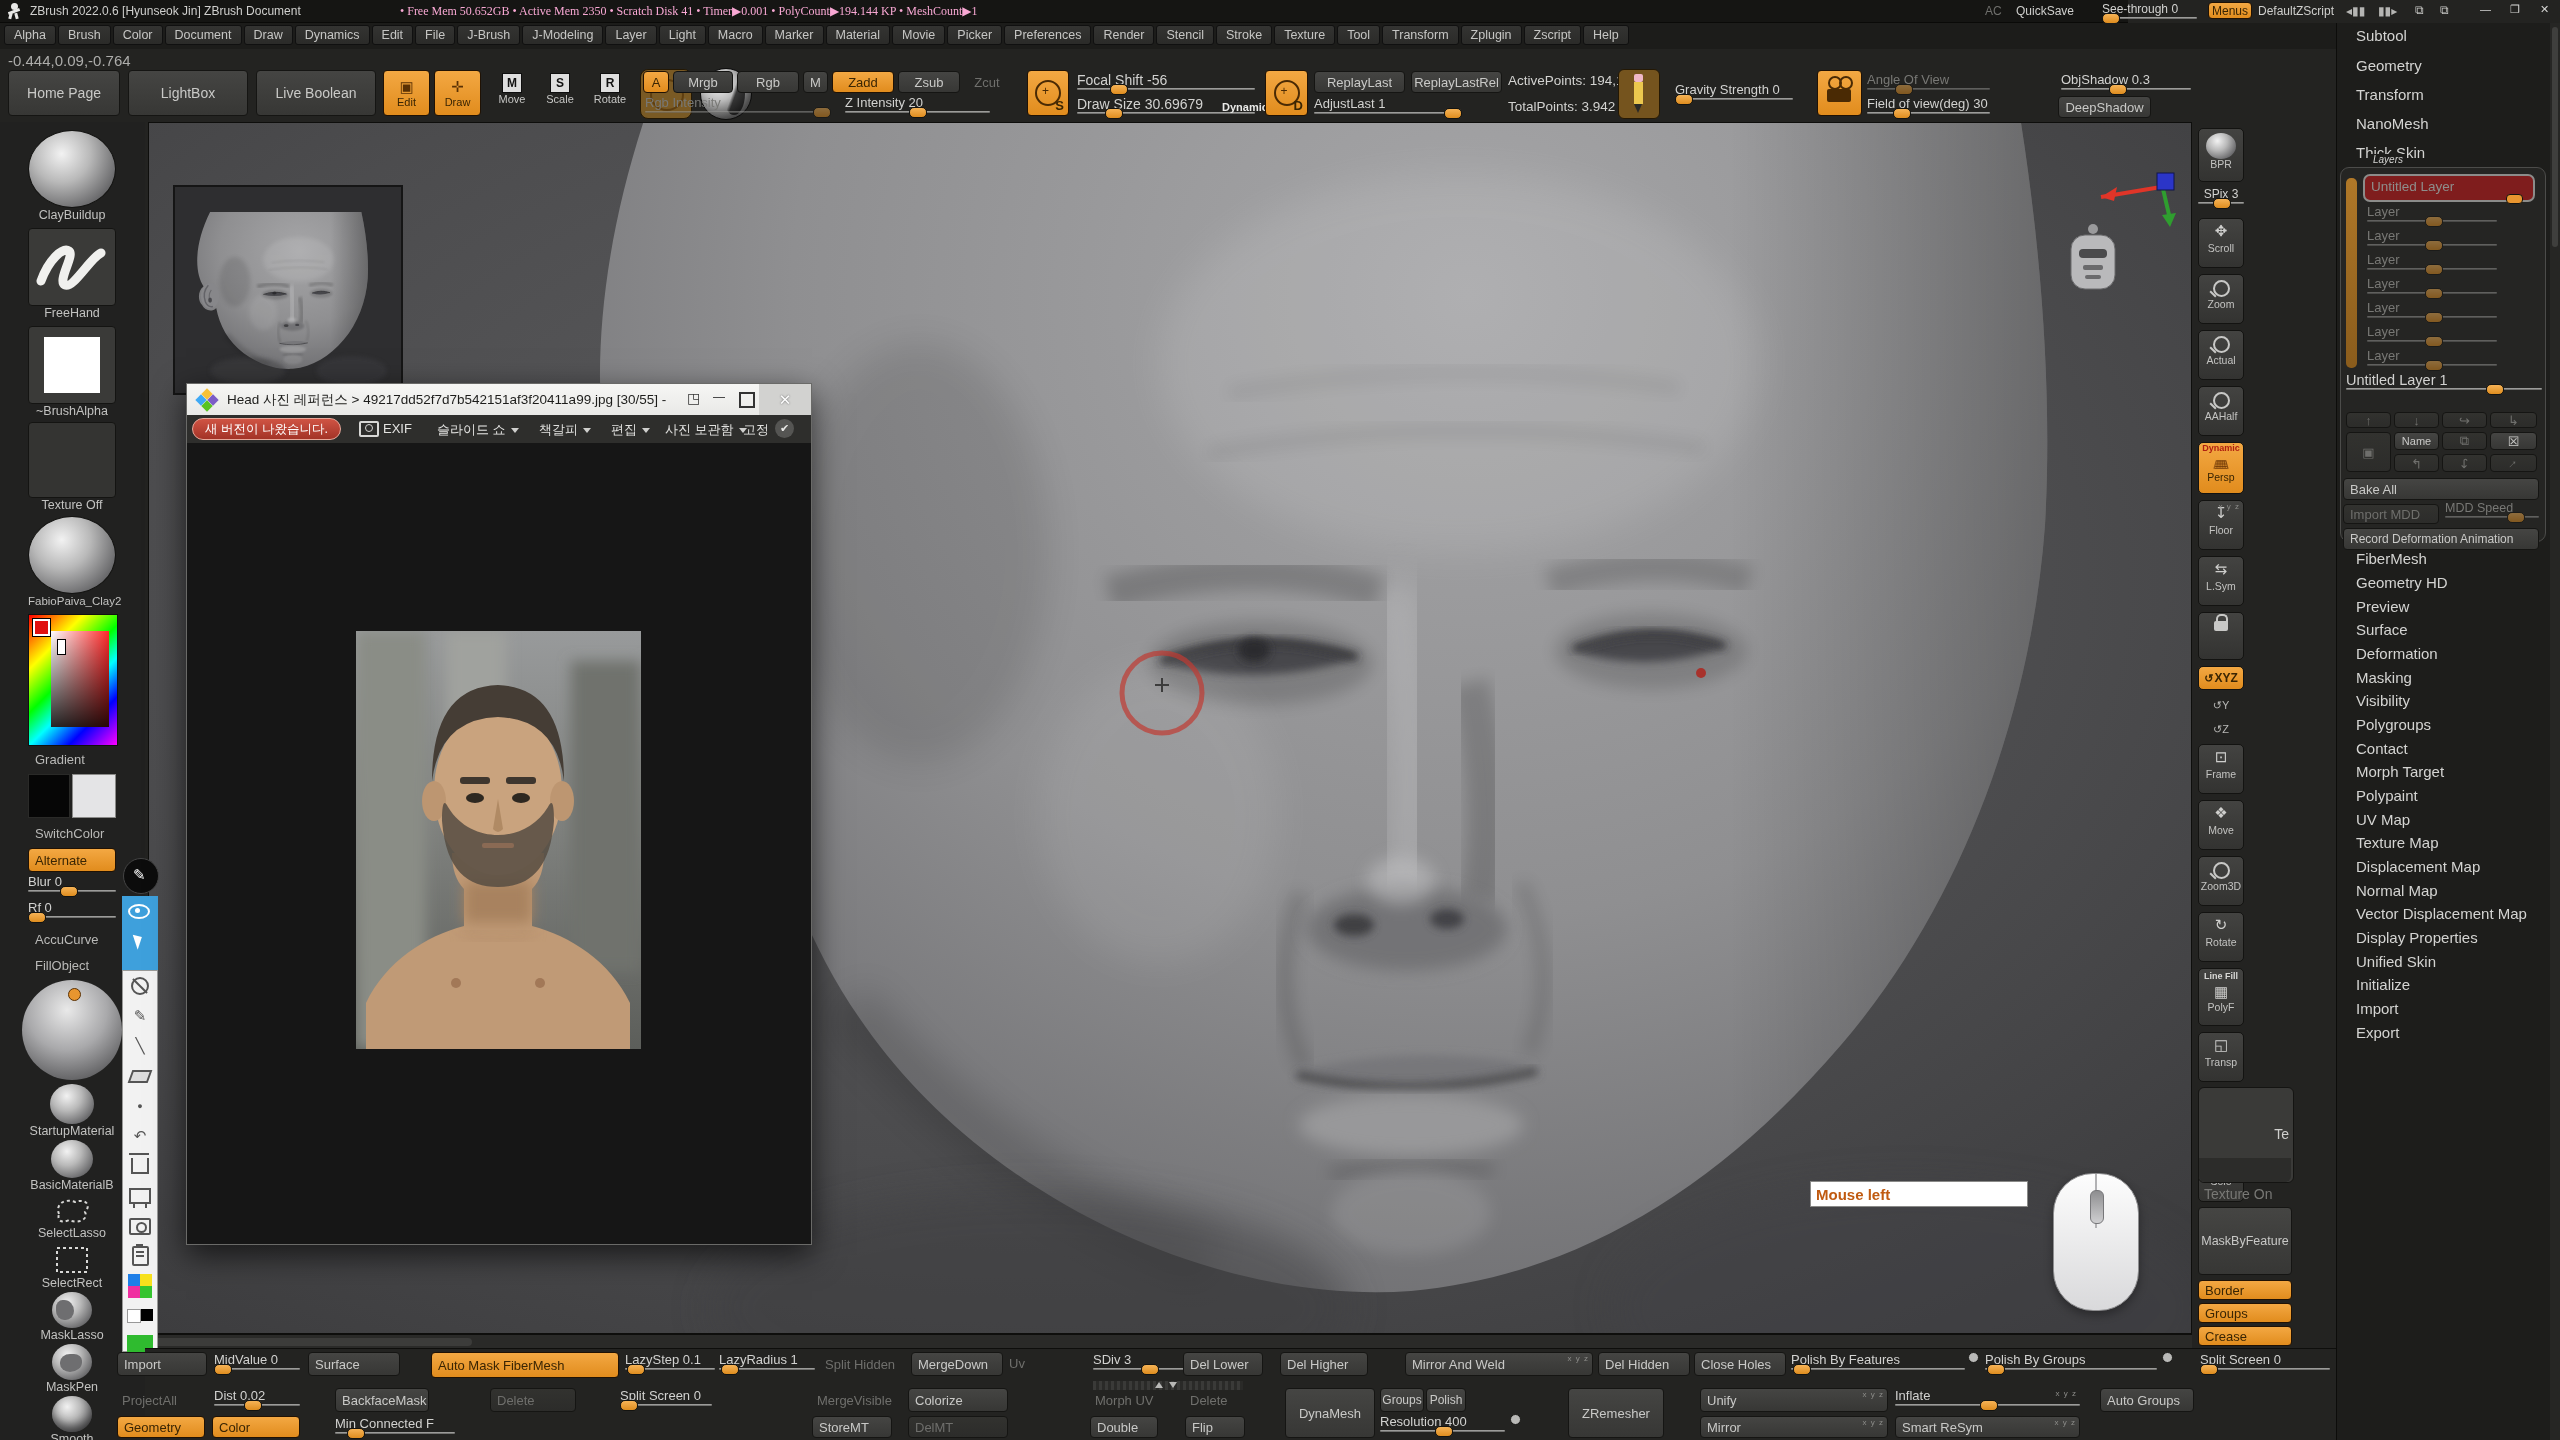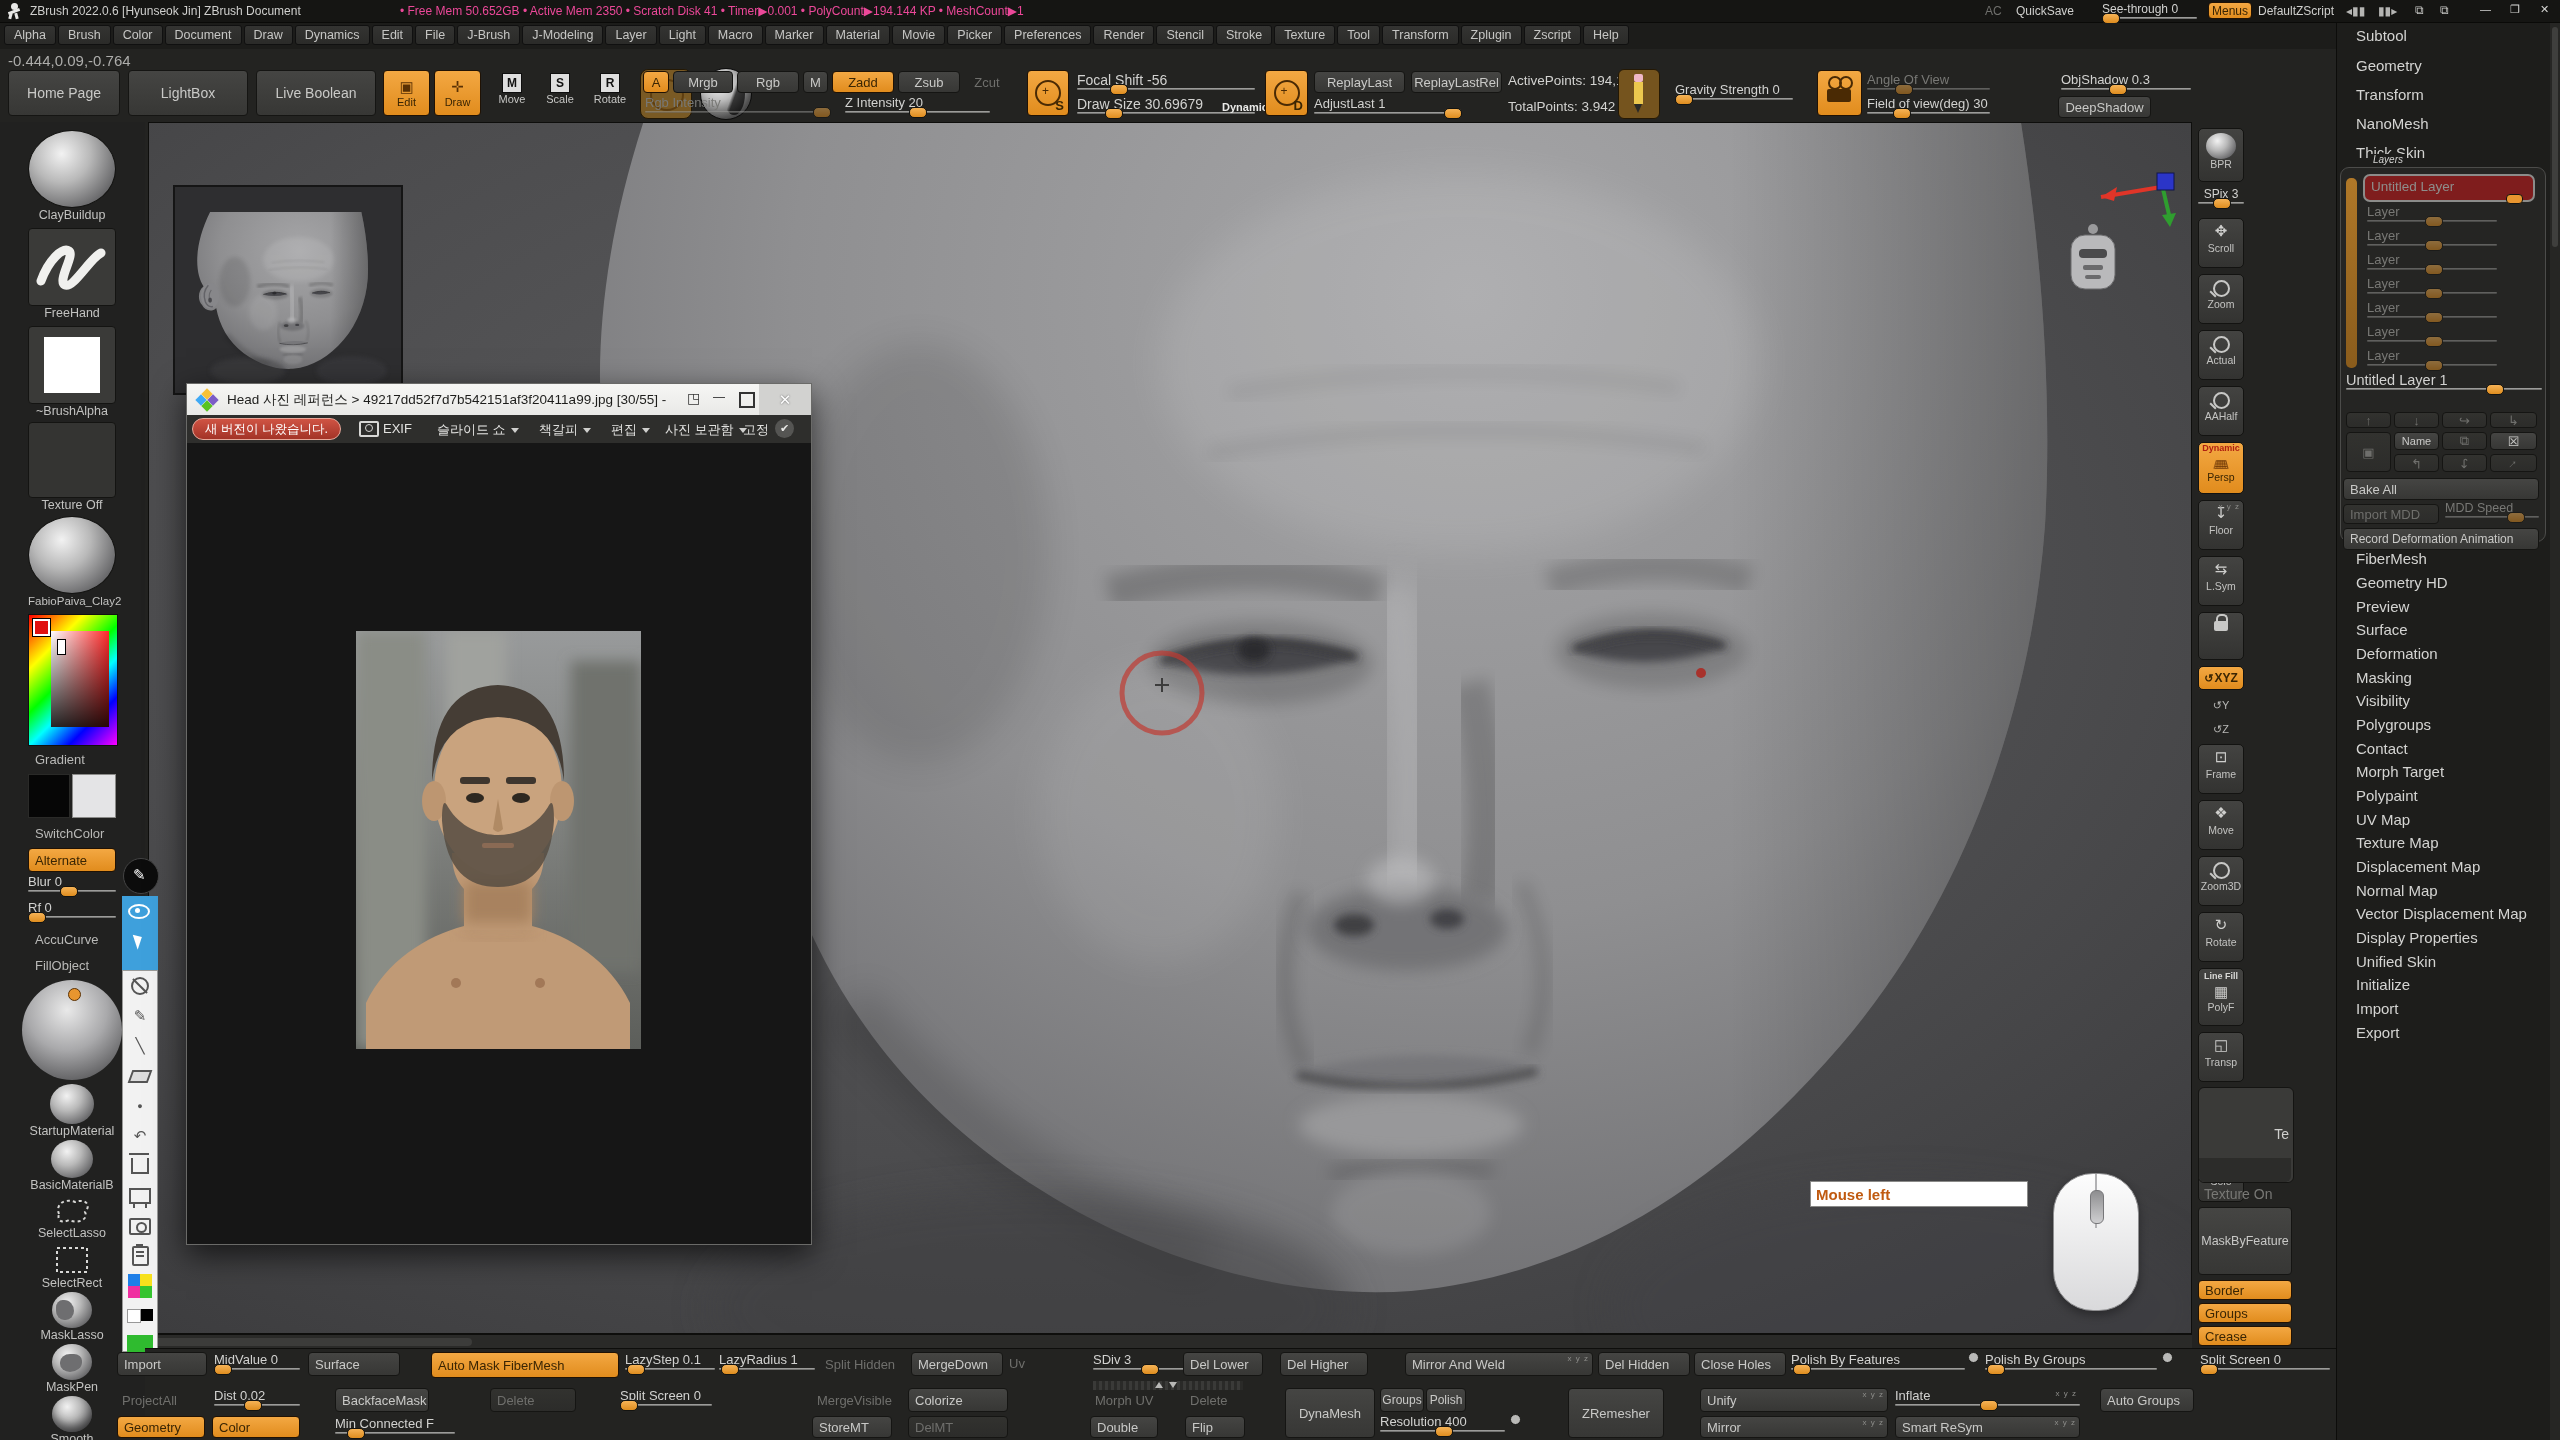--- a/index.html
+++ b/index.html
@@ -44,29 +44,29 @@
   .tb-txt{color:#cfcfcd;font-size:12px;}
   .menu-btn{display:inline-block;background:linear-gradient(#343432,#2b2b29);border:1px solid #101010;border-radius:3px;color:#c6c6c4;font-size:12.5px;padding:2px 9px;margin-right:2px;}
   .dropA{display:inline-block;width:0;height:0;border-left:4px solid transparent;border-right:4px solid transparent;border-top:5px solid #cfcfcd;vertical-align:middle;margin-left:5px;}
   .capc{width:34px;height:30px;display:flex;align-items:center;justify-content:center;color:#555;font-size:15px;}
 </style>
 </head>
 <body>
 
 <div id="root">
 
-  <div class="abs" style="left:0;top:0;width:2560px;height:22px;background:#151513;border-bottom:1px solid #0a0a08;">
+  <div class="abs" style="left:0;top:0;width:2128px;height:22px;background:#151513;border-bottom:1px solid #0a0a08;">
     <div class="abs" style="left:6px;top:3px;width:16px;height:16px;">
       <div class="abs" style="left:5px;top:0;width:7px;height:7px;border-radius:50%;background:#e8e8e6;"></div>
       <div class="abs" style="left:2px;top:7px;width:12px;height:3px;background:#e8e8e6;transform:rotate(-20deg);"></div>
       <div class="abs" style="left:3px;top:10px;width:3px;height:6px;background:#e8e8e6;transform:rotate(15deg);"></div>
       <div class="abs" style="left:9px;top:10px;width:3px;height:6px;background:#e8e8e6;transform:rotate(-15deg);"></div>
     </div>
     <span class="lbl tb-txt" style="left:30px;top:4px;">ZBrush 2022.0.6 [Hyunseok Jin]   ZBrush Document</span>
-    <span class="lbl tb-txt" style="left:400px;top:4px;color:#ec4899;">• Free Mem 50.652GB • Active Mem 2350 • Scratch Disk 41 •  Timer▶0.001 • PolyCount▶194.144 KP  • MeshCount▶1</span>
+    <span class="lbl tb-txt" style="left:400px;top:4px;color:#f9a8d4;font-family:Liberation Serif, serif;">• Free Mem 50.652GB • Active Mem 2350 • Scratch Disk 41 •  Timer▶0.001 • PolyCount▶194.144 KP  • MeshCount▶1</span>
     <span class="lbl" style="left:1985px;top:4px;font-size:12px;color:#6f6f6c;">AC</span>
     <span class="lbl tb-txt" style="left:2016px;top:4px;">QuickSave</span>
     <div class="sl" style="left:2102px;top:1px;width:95px;font-size:12px;">
       <span class="lb">See-through 0</span>
       <div class="tr">
           <div class="dt" style="left:0;"></div>
         </div>
     </div>
     <div class="btn or" style="left:2208px;top:2px;width:44px;height:17px;font-size:12px;">Menus</div>
     <span class="lbl tb-txt" style="left:2258px;top:4px;">DefaultZScript</span>

